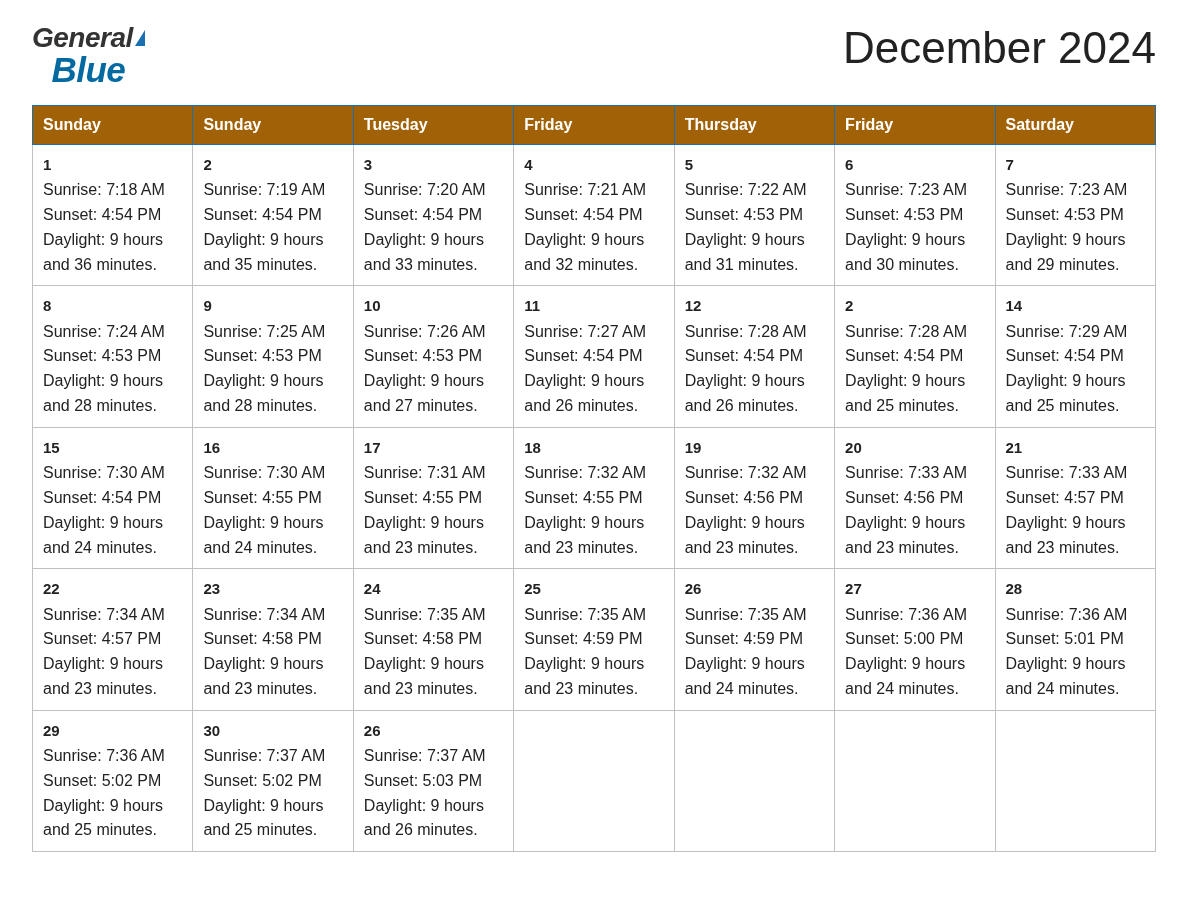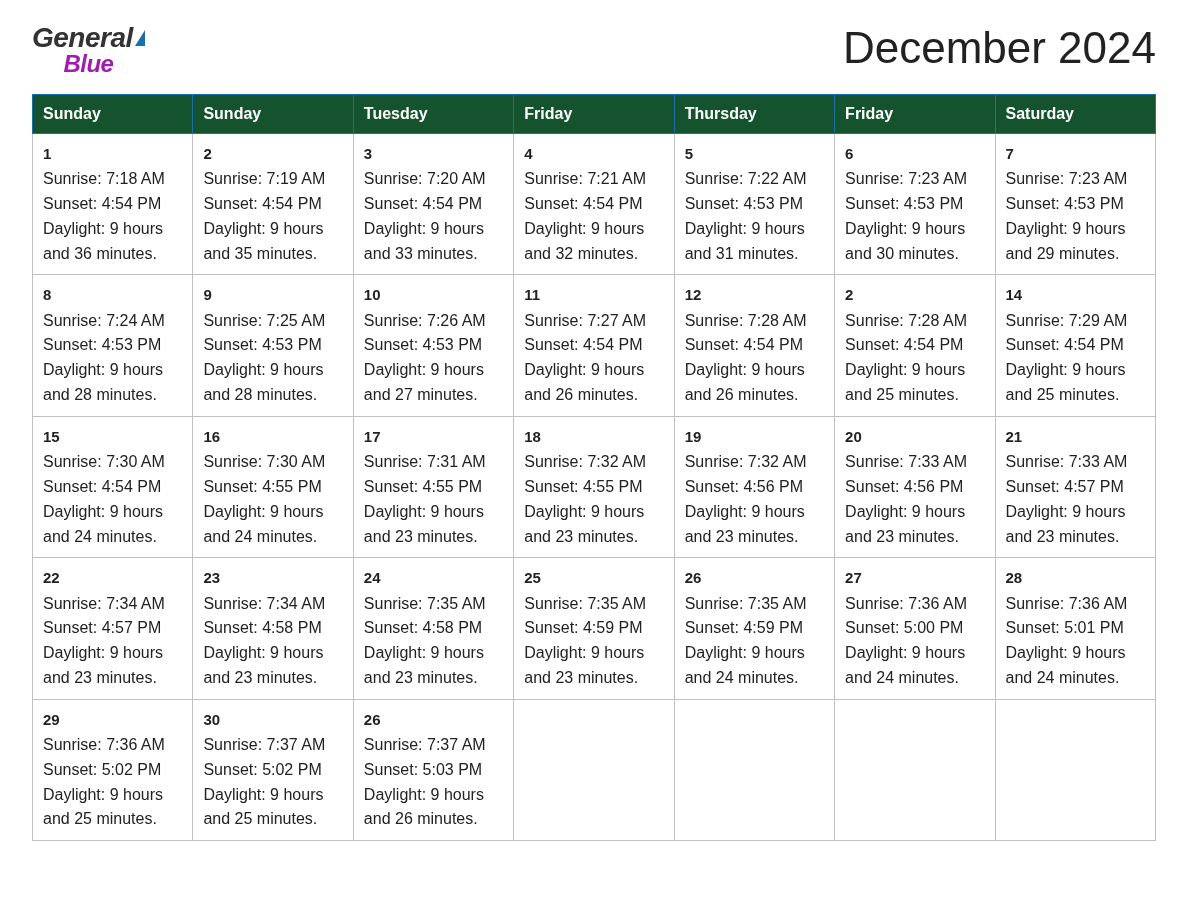--- a/index.html
+++ b/index.html
@@ -23,23 +23,23 @@
       font-style: italic;
     }
     .logo-general {
       font-size: 28px;
       font-weight: bold;
       color: #333;
       letter-spacing: -0.5px;
       line-height: 1;
     }
     .logo-blue {
-      font-size: 24px;
+      font-size: 35px;
       font-weight: bold;
-      color: #a21caf;
+      color: #0369a1;
       letter-spacing: -0.5px;
       line-height: 1;
     }
     .logo-triangle {
       display: inline-block;
       width: 0;
       height: 0;
       border-left: 10px solid transparent;
       border-bottom: 16px solid #1a6faf;
       margin-left: 2px;
@@ -59,21 +59,21 @@
       color: #444;
       font-weight: 400;
       margin-top: 4px;
     }
     table {
       width: 100%;
       border-collapse: collapse;
       table-layout: fixed;
     }
     thead th {
-      background-color: #14532d;
+      background-color: #a16207;
       color: #fff;
       font-size: 16px;
       font-weight: 600;
       padding: 10px 10px;
       text-align: left;
       border: 1px solid #1a6faf;
     }
     tbody td {
       vertical-align: top;
       padding: 8px 10px;

